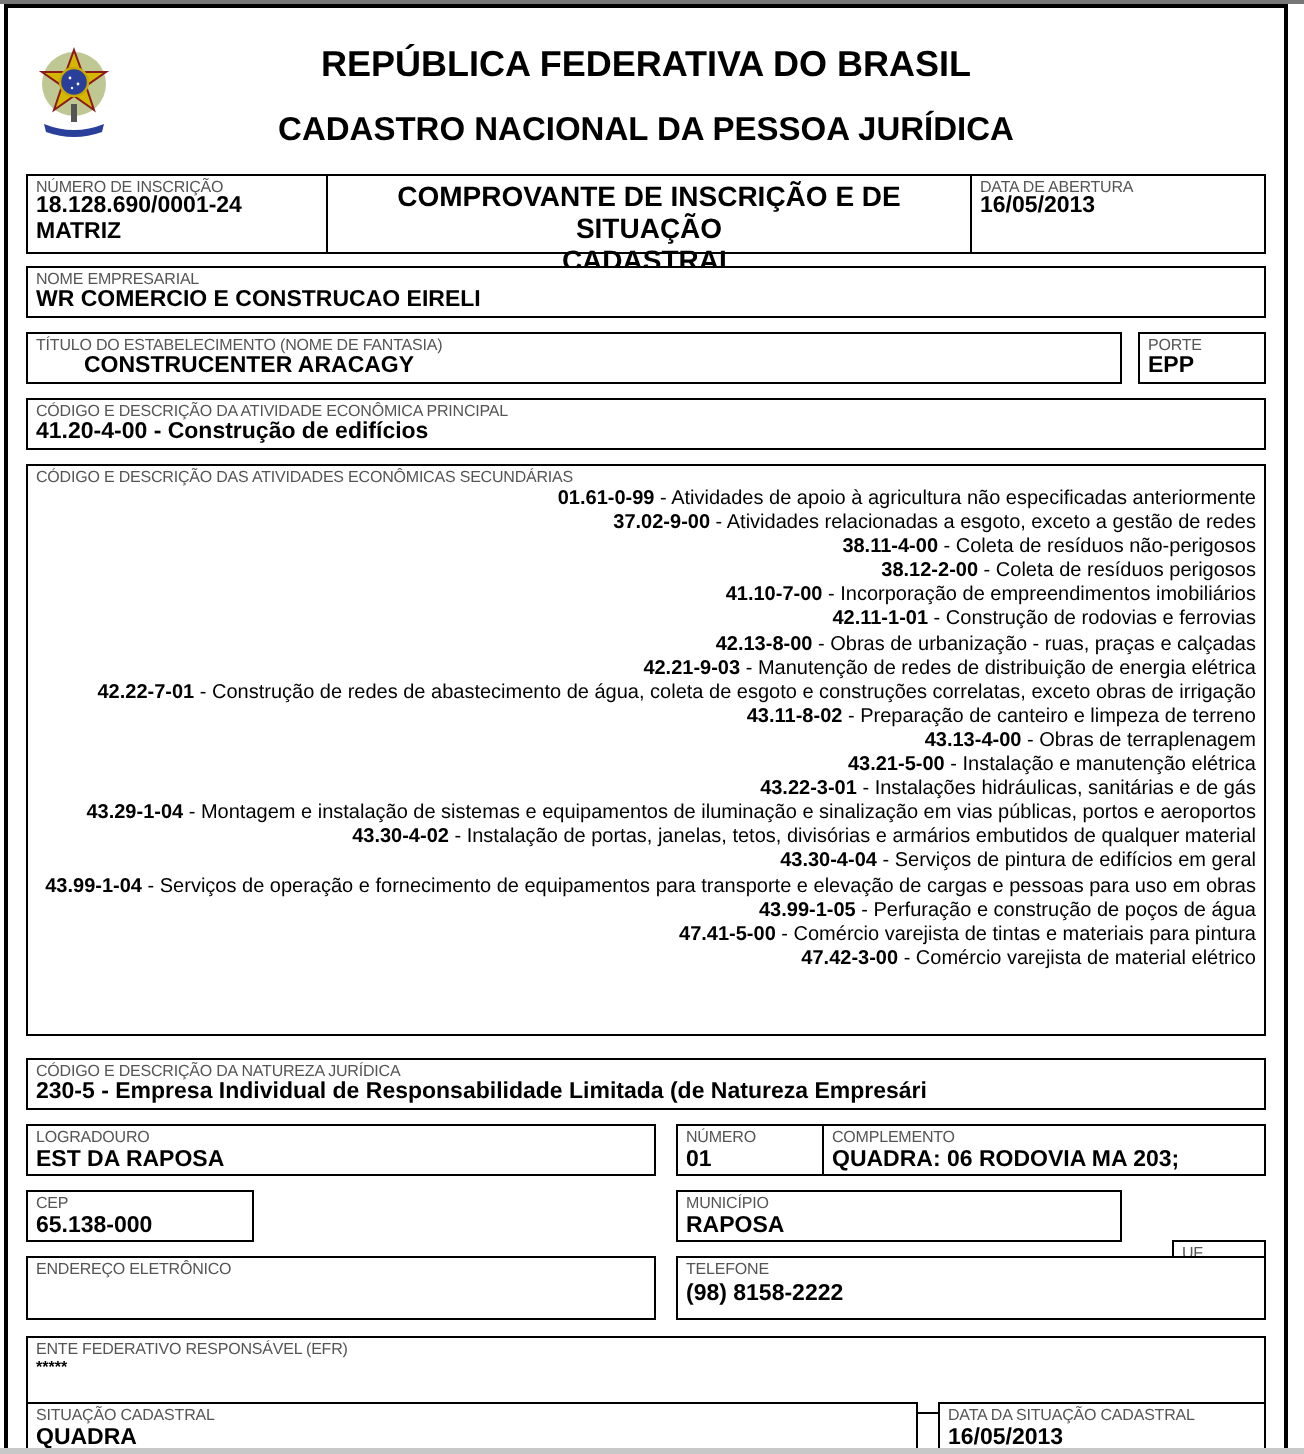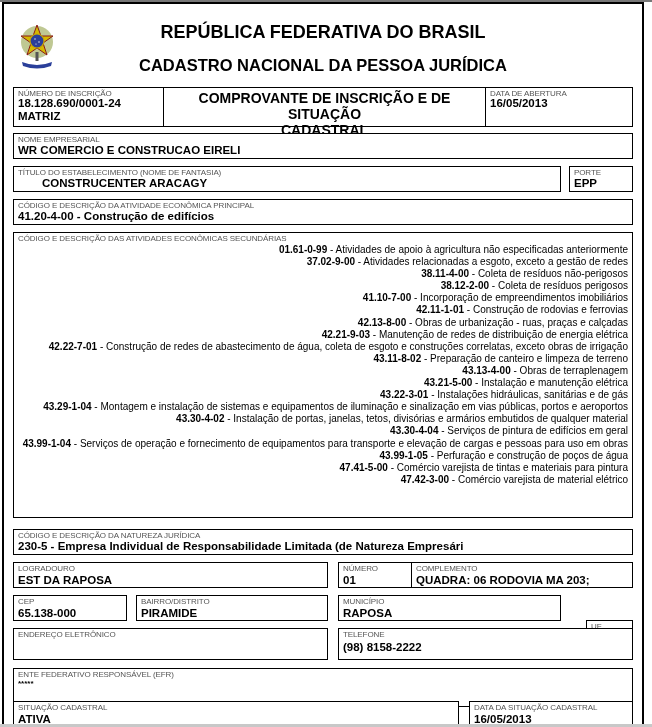--- a/index.html
+++ b/index.html
@@ -116,24 +116,20 @@
   </div>
   <div class="box" style="left:407px; top:558px; width:222px; height:26px;">
     <div class="lbl">COMPLEMENTO</div>
     <div class="val" style="top:11px;">QUADRA: 06 RODOVIA MA 203;</div>
   </div>
 
   <div class="box" style="left:9px; top:591px; width:114px; height:26px;">
     <div class="lbl">CEP</div>
     <div class="val" style="top:11px;">65.138-000</div>
   </div>
-  <div class="box" style="left:132px; top:591px; width:192px; height:26px;">
-    <div class="lbl">BAIRRO/DISTRITO</div>
-    <div class="val" style="top:11px;">PIRAMIDE</div>
-  </div>
   <div class="box" style="left:334px; top:591px; width:223px; height:26px;padding-left:32px;">
     <div class="lbl">MUNICÍPIO</div>
     <div class="val" style="top:11px;">RAPOSA</div>
   </div>
   <div class="box" style="left:582px; top:591px; width:47px; height:26px;margin-top:25px;">
     <div class="lbl">UF</div>
     <div class="val" style="top:11px;">MA</div>
   </div>
 
   <div class="box" style="left:9px; top:624px; width:315px; height:32px;">
@@ -145,21 +141,21 @@
     <div class="val" style="top:12px;">(98) 8158-2222</div>
   </div>
 
   <div class="box" style="left:9px; top:664px; width:620px; height:39px;">
     <div class="lbl">ENTE FEDERATIVO RESPONSÁVEL (EFR)</div>
     <div class="val" style="top:10px; font-size:8px;">*****</div>
   </div>
 
   <div class="box" style="left:9px; top:697px; width:446px; height:26px;">
     <div class="lbl">SITUAÇÃO CADASTRAL</div>
-    <div class="val" style="top:11px;">ATIVA</div>
+    <div class="val" style="top:11px;">QUADRA</div>
   </div>
   <div class="box" style="left:465px; top:697px; width:164px; height:26px;">
     <div class="lbl">DATA DA SITUAÇÃO CADASTRAL</div>
     <div class="val" style="top:11px;">16/05/2013</div>
   </div>
 </div>
 
 <div class="bottomline"></div>
 
 </body></html>

